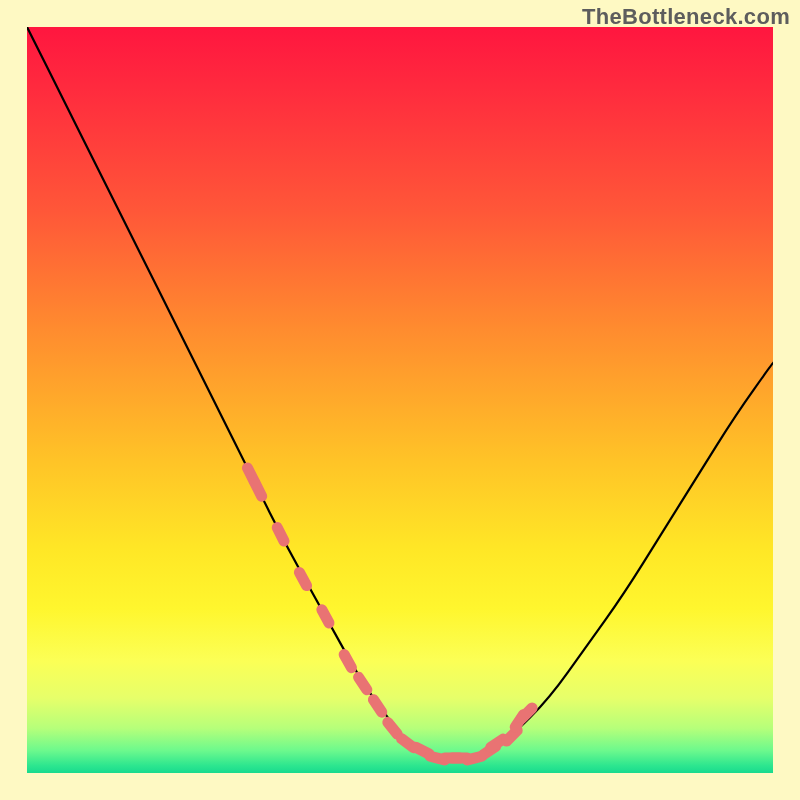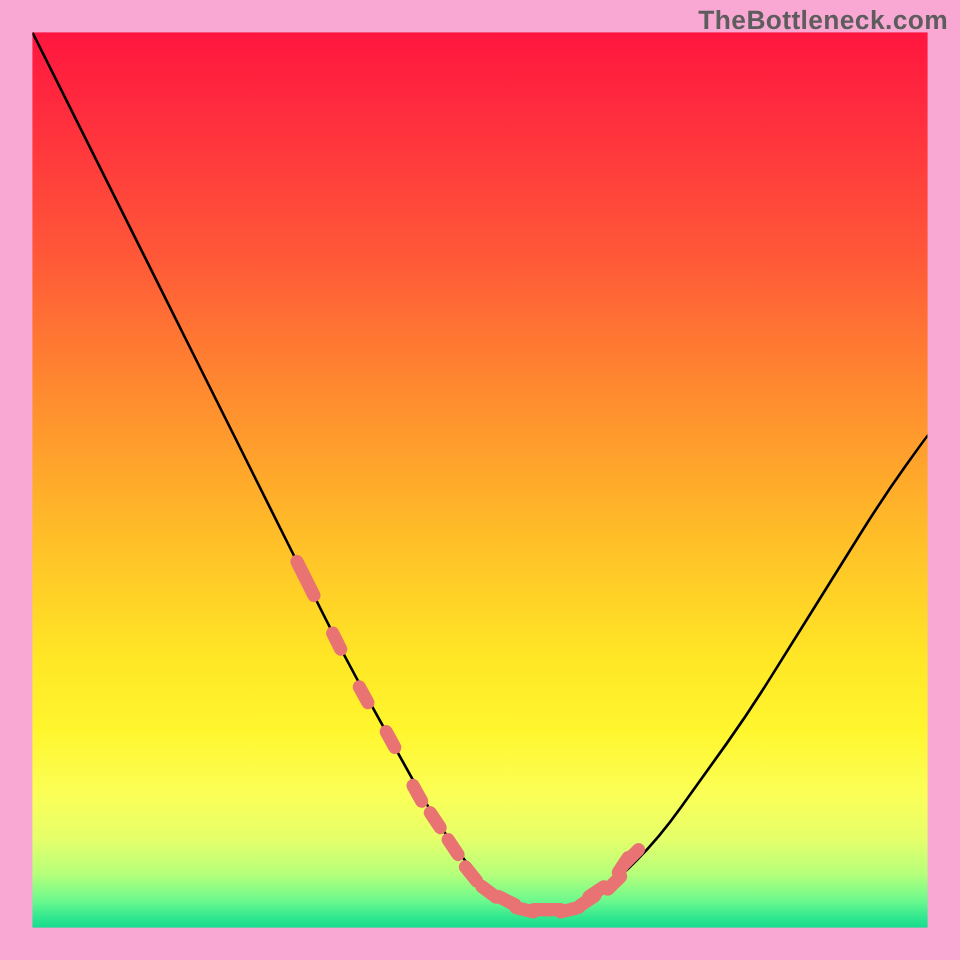--- a/index.html
+++ b/index.html
@@ -10,21 +10,21 @@
     background: #000;
     overflow: hidden;
     font-family: Arial, Helvetica, sans-serif;
   }
   .frame {
     position: absolute;
     top: 0;
     left: 0;
     width: 800px;
     height: 800px;
-    background: #f9a8d4;
+    background: #fef9c3;
   }
   .plot {
     position: absolute;
     top: 27px;
     left: 27px;
     width: 746px;
     height: 746px;
     
     background: linear-gradient(
       to bottom,

